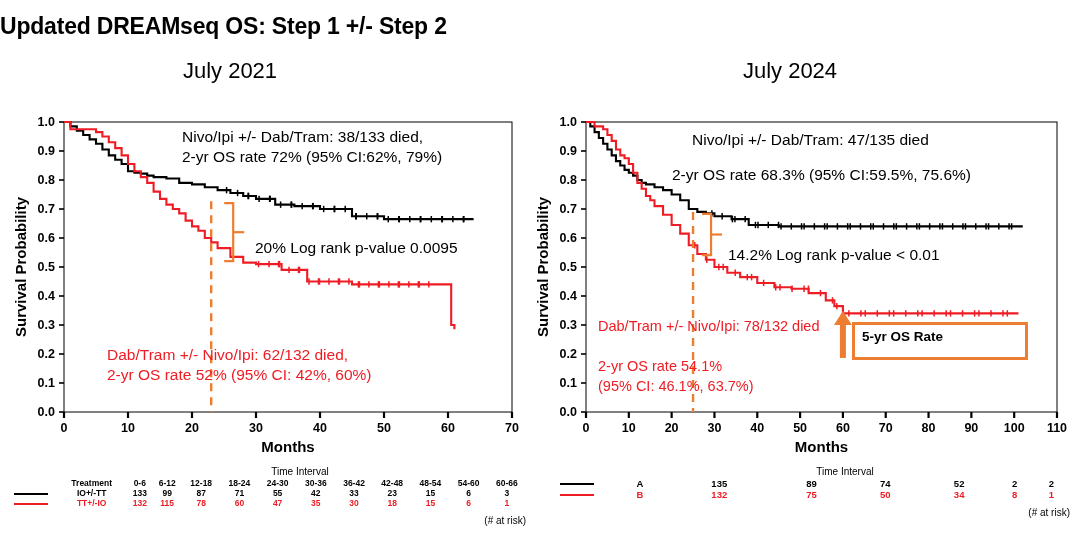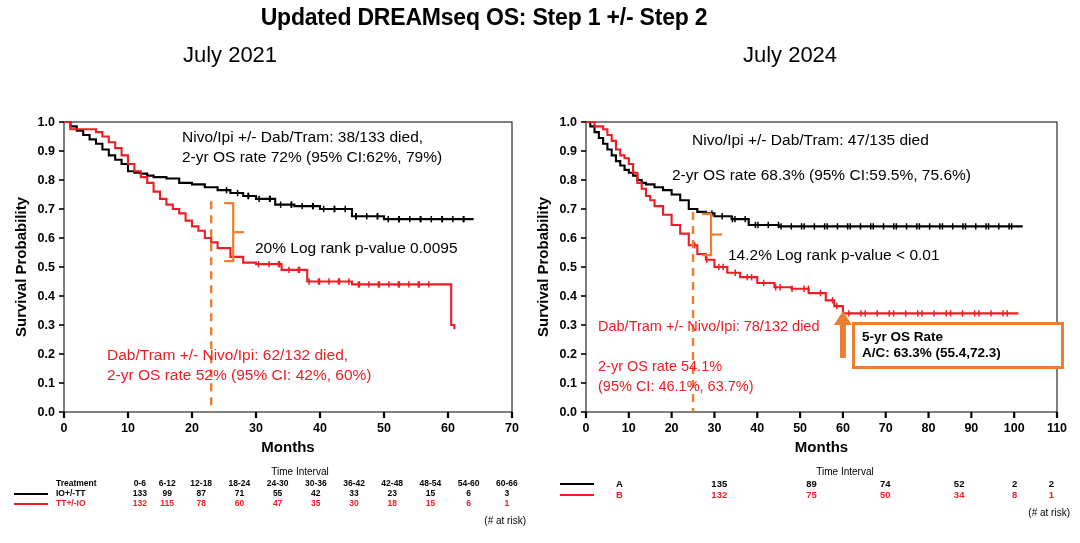--- a/index.html
+++ b/index.html
@@ -8,27 +8,26 @@
     width:1080px;height:543px;
     background:#ffffff;
     font-family:"Liberation Sans", sans-serif;
     color:#000000;
     overflow:hidden;
     position:relative;
   }
   .slide{position:relative;width:1080px;height:543px;}
 
   .slide-title{
-    position:absolute;top:4px;left:0;width:968px;
-    text-align:center;
+    position:absolute;top:13px;left:0;width:968px;
     font-size:23px;font-weight:bold;
     letter-spacing:-0.2px;
   }
   .panel-heading{
-    position:absolute;top:42px;
+    position:absolute;top:58px;
     font-size:22px;font-weight:normal;
     text-align:center;
   }
   #heading-left{left:80px;width:300px;}
   #heading-right{left:640px;width:300px;}
 
   .panel{position:absolute;top:112px;}
   #panel-left{left:12px;width:520px;height:420px;}
   #panel-right{left:532px;width:545px;height:420px;}
 
@@ -44,40 +43,40 @@
   .ti-label{
     text-align:center;font-size:10px;font-weight:normal;
     margin:0 0 1px 0;
   }
   #risk-left .ti-label{padding-left:60px;}
   #risk-right .ti-label{padding-left:60px;}
 
   table.rt{border-collapse:collapse;width:100%;}
   table.rt td{padding:0;white-space:nowrap;font-size:8.5px;font-weight:bold;text-align:center;}
   table.rt td.keycell{width:42px;text-align:left;}
-  table.rt td.namecell{text-align:left;font-size:8.5px;}
+  table.rt td.namecell{text-align:center;font-size:8.5px;}
   #risk-right table.rt td{font-size:9.5px;}
   #risk-right table.rt td.keycell{width:56px;}
   .row-red td{color:#ee1c24;}
   .hdr td{font-size:8.5px;font-weight:bold;color:#000;}
   #risk-right .hdr td{font-size:9.5px;}
   .keyline{display:inline-block;width:34px;height:0;border-top:2.2px solid #000;vertical-align:middle;}
   .keyline.red{border-top-color:#ee1c24;}
   .atrisk{
     text-align:right;font-size:10px;margin-top:7px;
   }
   #risk-left .atrisk{padding-left:30px;}
   #risk-right .atrisk{padding-left:30px;}
 
   .callout{
     position:absolute;left:852px;top:322px;
-    width:212px;box-sizing:border-box;
+    width:176px;box-sizing:border-box;
     border:3px solid #ED7D31;
     background:#ffffff;
-    padding:4px 6px 4px 7px;
+    padding:4px 6px 12px 7px;
     font-size:13.5px;font-weight:bold;line-height:1.22;
   }
   .callout .red{color:#ee1c24;}
 </style>
 </head>
 <body>
 
 <div class="slide">
 
   <div class="slide-title">Updated DREAMseq OS: Step 1 +/- Step 2</div>
@@ -337,21 +336,20 @@
         <text x="140" y="68" font-size="15.5" font-family="&quot;Liberation Sans&quot;, sans-serif" fill="#000">2-yr OS rate 68.3% (95% CI:59.5%, 75.6%)</text>
         <text x="196" y="148" font-size="15.5" font-family="&quot;Liberation Sans&quot;, sans-serif" fill="#000">14.2%   Log rank p-value &lt; 0.01</text>
         <text x="66" y="219" font-size="14.5" font-family="&quot;Liberation Sans&quot;, sans-serif" fill="#ee1c24">Dab/Tram +/- Nivo/Ipi: 78/132 died</text>
         <text x="66" y="259" font-size="14.5" font-family="&quot;Liberation Sans&quot;, sans-serif" fill="#ee1c24">2-yr OS rate 54.1%</text>
         <text x="66" y="279" font-size="14.5" font-family="&quot;Liberation Sans&quot;, sans-serif" fill="#ee1c24">(95% CI: 46.1%, 63.7%)</text>
       </svg>
   </div>
 
   <div class="callout">
     <div>5-yr OS Rate</div>
-    <div>A/C: 63.3% (55.4,72.3)</div>
   </div>
 
   <div class="risk-table" id="risk-left">
     <div class="ti-label">Time Interval</div>
     <table class="rt">
       <tbody id="risk-left-body">
           <tr class="hdr">
             <td class="keycell"></td>
             <td class="namecell">Treatment</td>
             <td>0-6</td>

